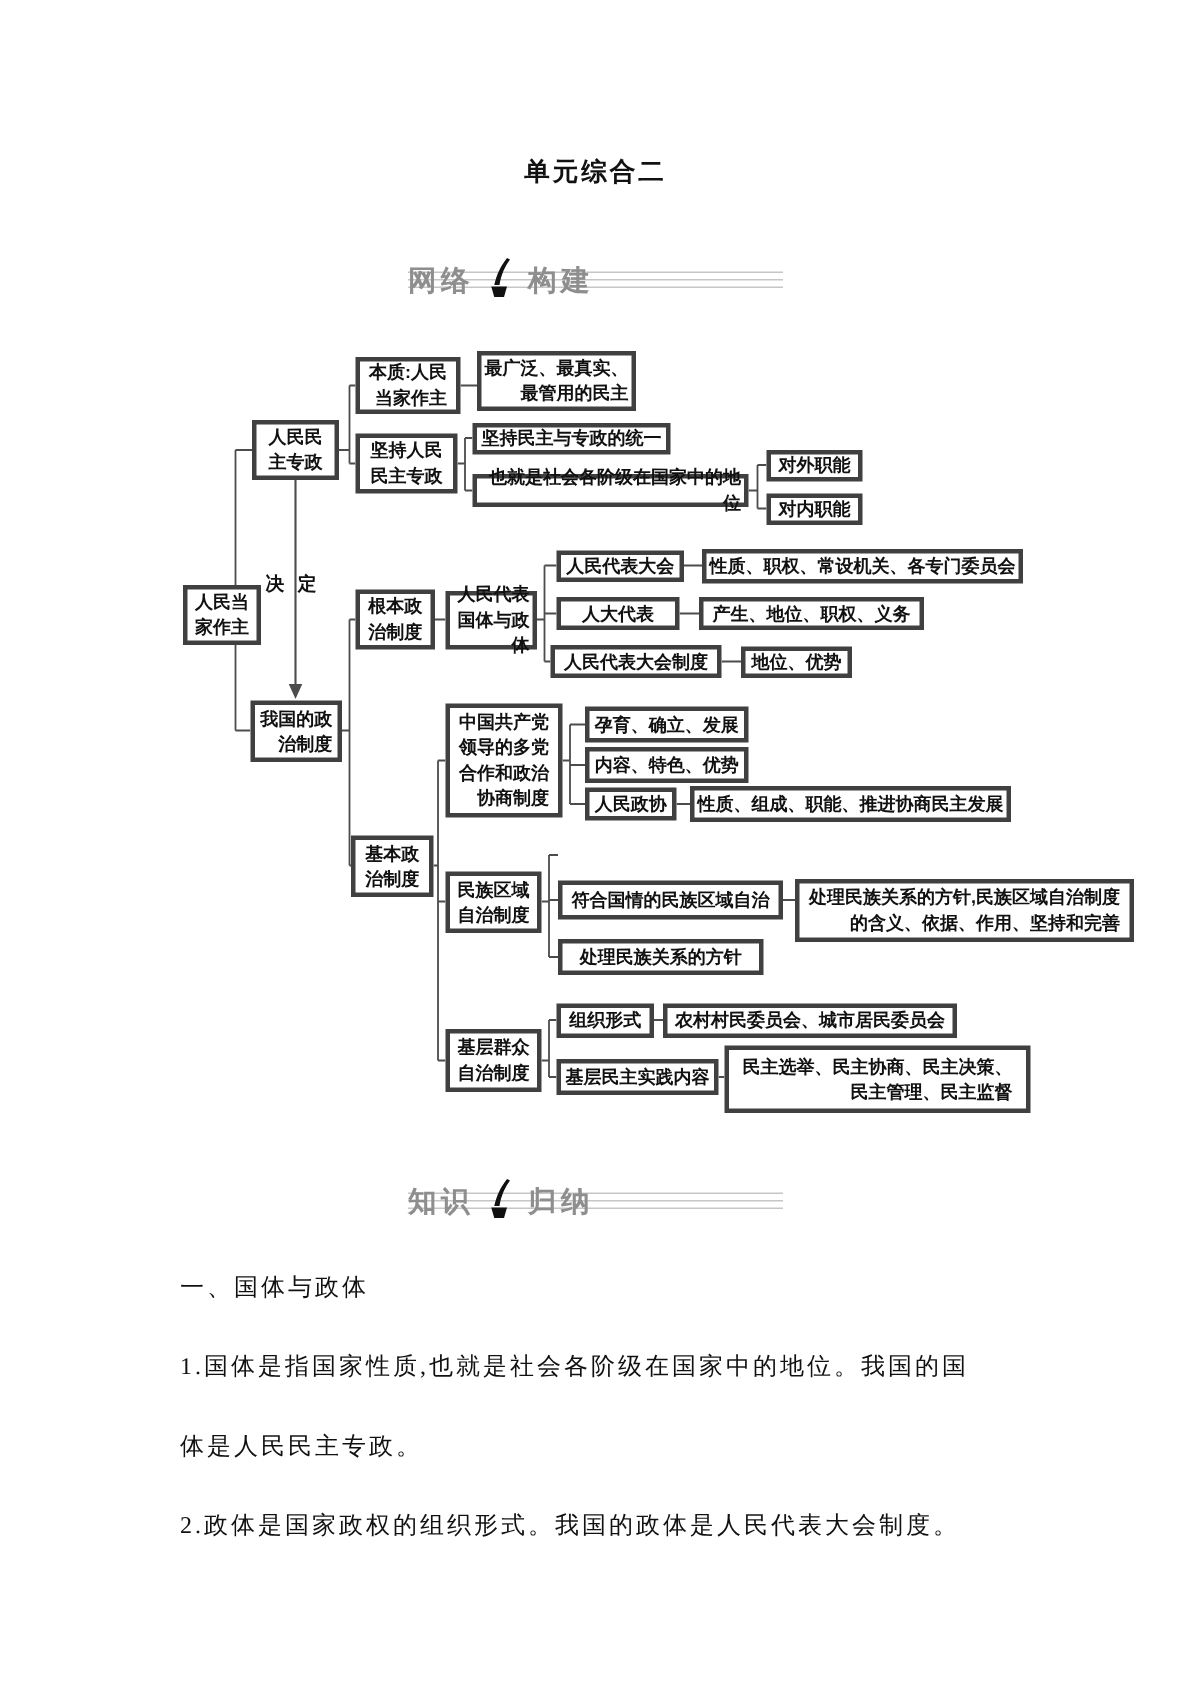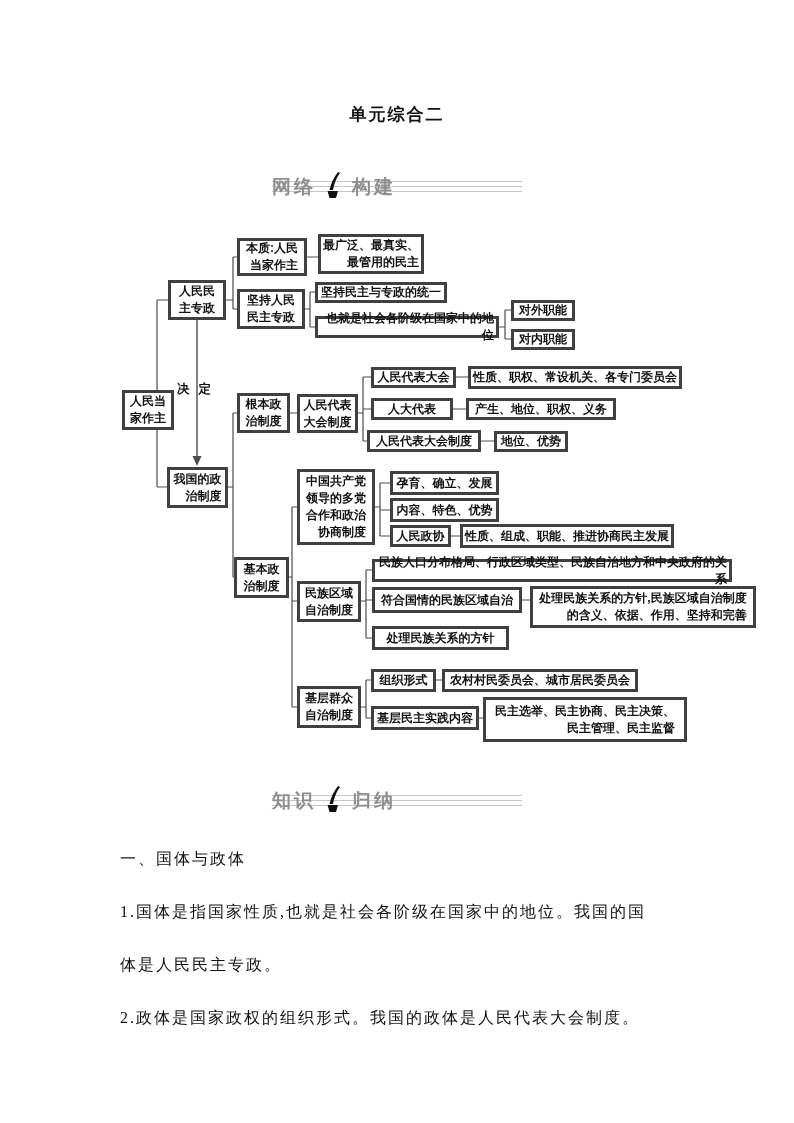--- a/index.html
+++ b/index.html
@@ -85,40 +85,39 @@
 民主专政</div>
   <div class="node" style="left:315px;top:282px;width:132px;height:21px">坚持民主与专政的统一</div>
   <div class="node" style="left:315px;top:316px;width:184px;height:22px">也就是社会各阶级在国家中的地位</div>
   <div class="node" style="left:511px;top:300px;width:64px;height:21px">对外职能</div>
   <div class="node" style="left:511px;top:329px;width:64px;height:21px">对内职能</div>
   <div class="node" style="left:167px;top:467px;width:61px;height:41px">我国的政
 治制度</div>
   <div class="node" style="left:237px;top:393px;width:53px;height:40px">根本政
 治制度</div>
   <div class="node" style="left:297px;top:394px;width:61px;height:39px">人民代表
-大会制度</div>
+国体与政体</div>
   <div class="node" style="left:371px;top:367px;width:85px;height:21px">人民代表大会</div>
   <div class="node" style="left:468px;top:366px;width:214px;height:23px">性质、职权、常设机关、各专门委员会</div>
   <div class="node" style="left:371px;top:398px;width:82px;height:22px">人大代表</div>
   <div class="node" style="left:466px;top:398px;width:150px;height:22px">产生、地位、职权、义务</div>
   <div class="node" style="left:367px;top:430px;width:114px;height:22px">人民代表大会制度</div>
   <div class="node" style="left:494px;top:431px;width:74px;height:21px">地位、优势</div>
   <div class="node" style="left:234px;top:557px;width:55px;height:41px">基本政
 治制度</div>
   <div class="node" style="left:297px;top:469px;width:78px;height:76px">中国共产党
 领导的多党
 合作和政治
 协商制度</div>
   <div class="node" style="left:390px;top:471px;width:109px;height:24px">孕育、确立、发展</div>
   <div class="node" style="left:390px;top:498px;width:109px;height:24px">内容、特色、优势</div>
   <div class="node" style="left:390px;top:525px;width:61px;height:22px">人民政协</div>
   <div class="node" style="left:460px;top:524px;width:214px;height:24px">性质、组成、职能、推进协商民主发展</div>
   <div class="node" style="left:297px;top:581px;width:64px;height:41px">民族区域
 自治制度</div>
-  <div class="node" style="left:372px;top:559px;width:360px;height:23px">民族人口分布格局、行政区域类型、民族自治地方和中央政府的关系</div>
   <div class="node" style="left:530px;top:586px;width:226px;height:42px">处理民族关系的方针,民族区域自治制度
 的含义、依据、作用、坚持和完善</div>
   <div class="node" style="left:372px;top:587px;width:150px;height:26px">符合国情的民族区域自治</div>
   <div class="node" style="left:372px;top:626px;width:137px;height:24px">处理民族关系的方针</div>
   <div class="node" style="left:297px;top:686px;width:64px;height:42px">基层群众
 自治制度</div>
   <div class="node" style="left:371px;top:669px;width:65px;height:23px">组织形式</div>
   <div class="node" style="left:442px;top:669px;width:196px;height:23px">农村村民委员会、城市居民委员会</div>
   <div class="node" style="left:371px;top:706px;width:108px;height:24px">基层民主实践内容</div>
   <div class="node" style="left:483px;top:697px;width:204px;height:45px">民主选举、民主协商、民主决策、

